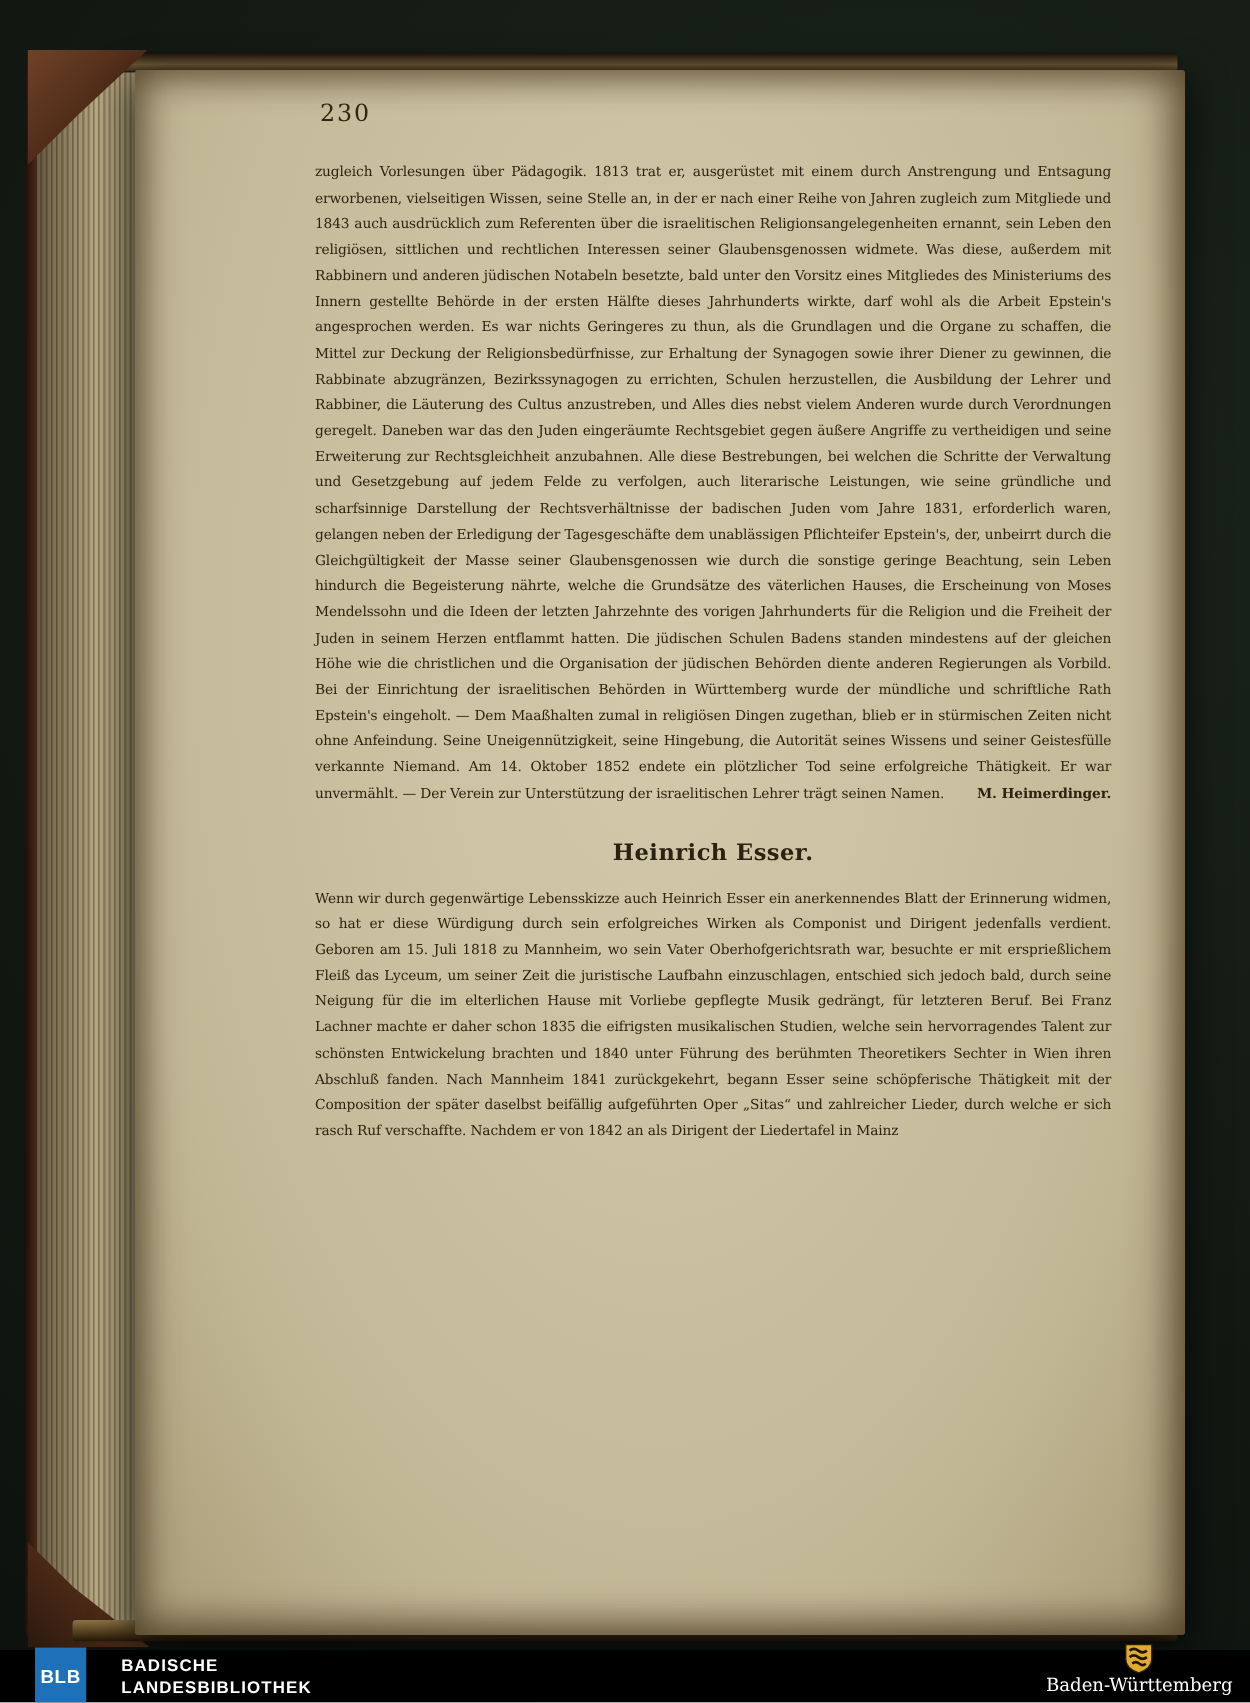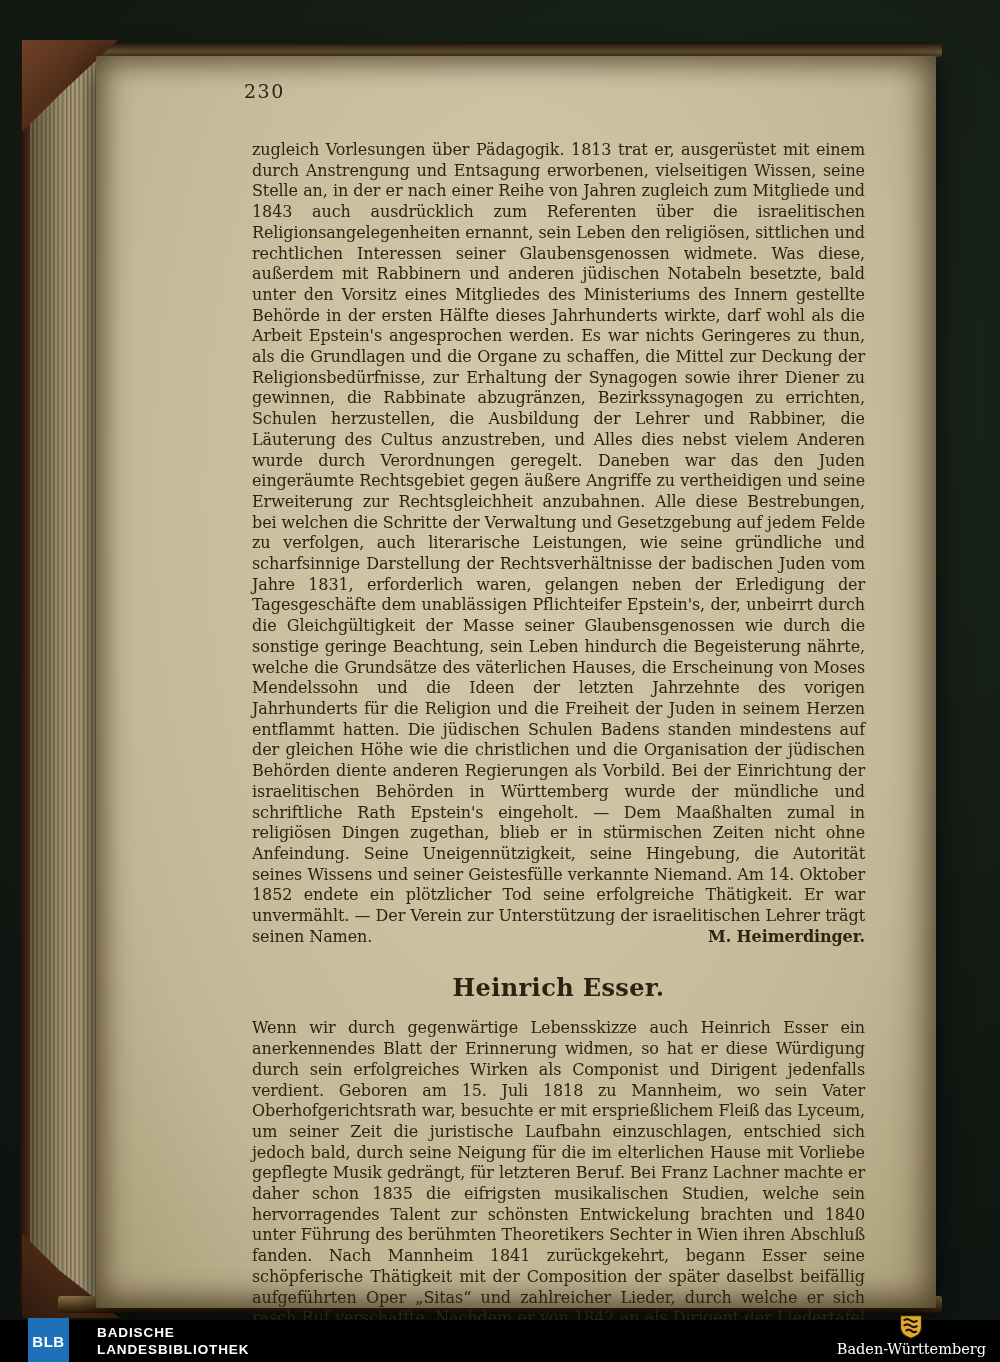--- a/index.html
+++ b/index.html
@@ -43,51 +43,51 @@
     clip-path: polygon(0 0, 100% 0, 42% 52%, 0 92%);
   }
   .corner-bottom {
     left: 22px; top: 1226px; width: 98px; height: 92px;
     background: linear-gradient(45deg, #2c190d 0%, #4b2917 45%, #6e4227 100%);
     clip-path: polygon(0 8%, 38% 48%, 100% 100%, 0 100%);
   }
 
   
   .page {
-    position: absolute; left: 96px; top: 56px; width: 840px; height: 1252px;
+    position: absolute; left: 108px; top: 56px; width: 840px; height: 1252px;
     background: radial-gradient(ellipse at 50% 35%, #d3caac 0%, #cbc1a1 40%, #c2b795 72%, #a89c77 100%);
     box-shadow:
       0 8px 32px rgba(0,0,0,0.75),
       inset 14px 0 26px rgba(62,46,24,0.30),
       inset -16px 0 30px rgba(62,46,24,0.42),
       inset 0 12px 22px rgba(62,46,24,0.28),
       inset 0 -14px 26px rgba(62,46,24,0.38);
     border-radius: 3px;
   }
   .page-number {
     position: absolute; left: 148px; top: 24px;
     font-size: 19px; letter-spacing: 1.5px; color: #2f2514;
   }
   .text-block {
     position: absolute; left: 144px; top: 72px; width: 637px;
     color: #2d2312;
   }
   .body-text {
-    margin: 12px;
-    font-size: 16px;
+    margin: 0;
+    font-size: 11px;
     line-height: 20.7px;
     text-align: justify;
     letter-spacing: -0.1px;
   }
   .body-text::after { content: ""; display: block; clear: both; }
   .signature { float: right; padding-left: 24px; font-weight: bold; }
   .heading {
     margin: 26px 0 16px 0;
     text-align: center;
-    font-size: 24px;
+    font-size: 18px;
     font-weight: bold;
     letter-spacing: 0.4px;
     color: #2b2211;
   }
 
   
   .footer-bar {
     position: absolute; left: 0; bottom: 0; width: 1000px; height: 42px;
     background: #000;
     display: flex; align-items: center;

